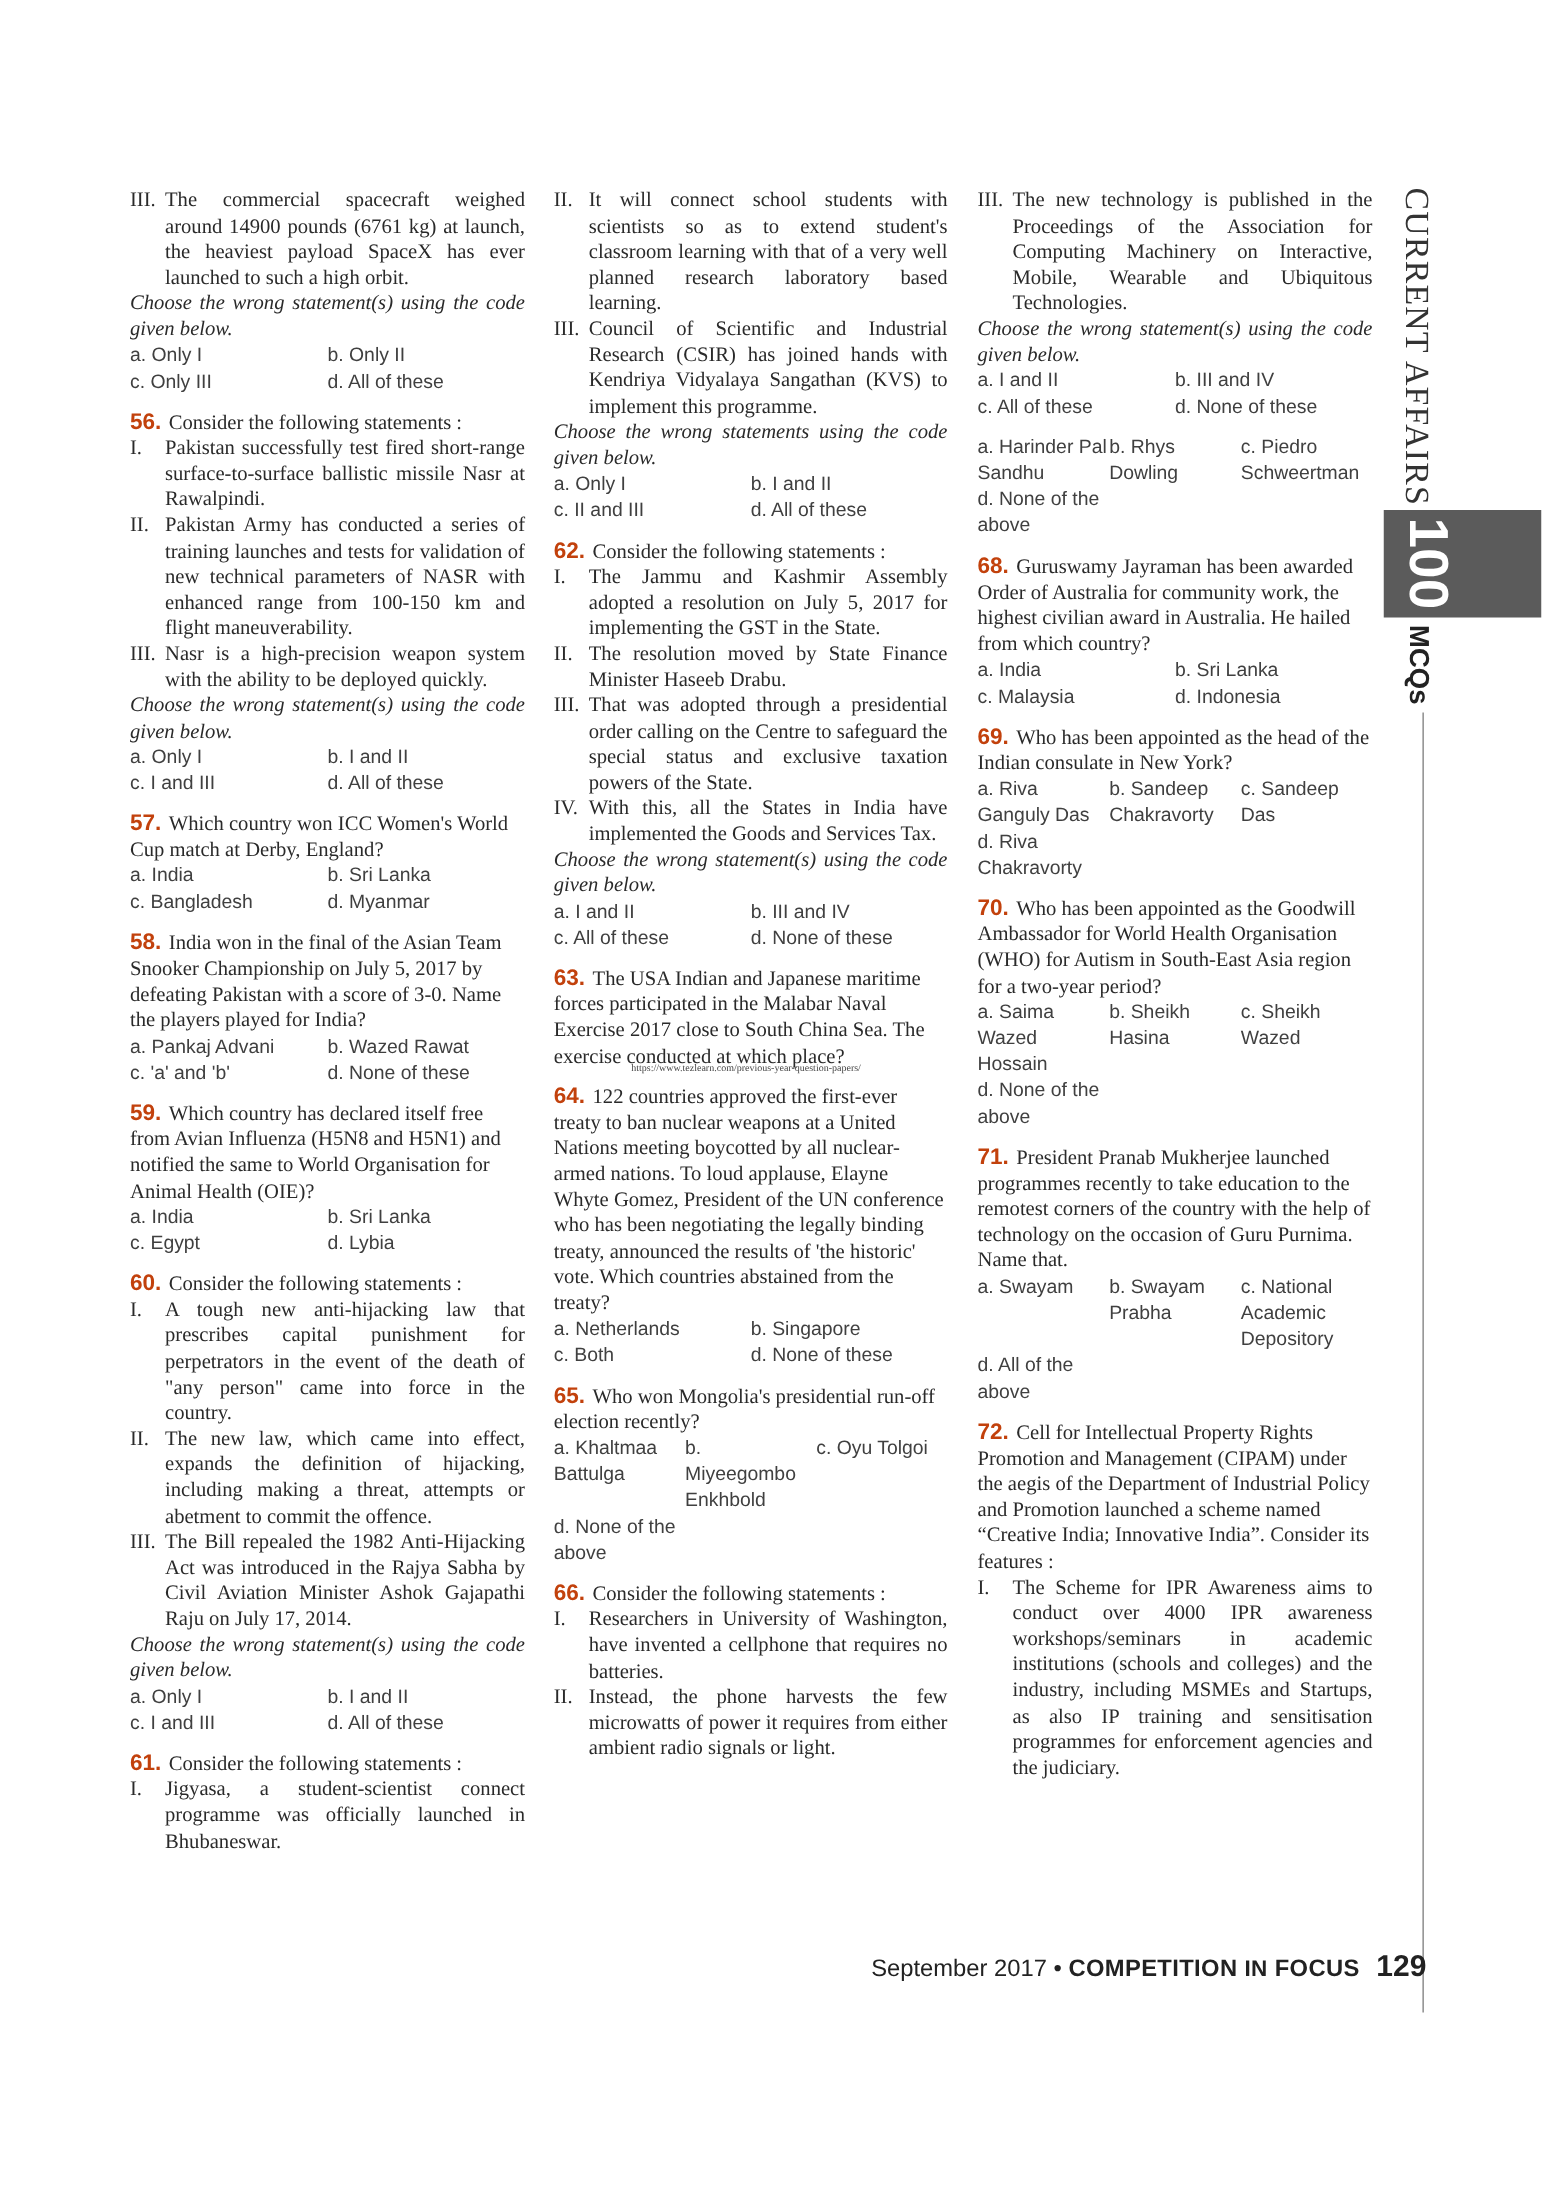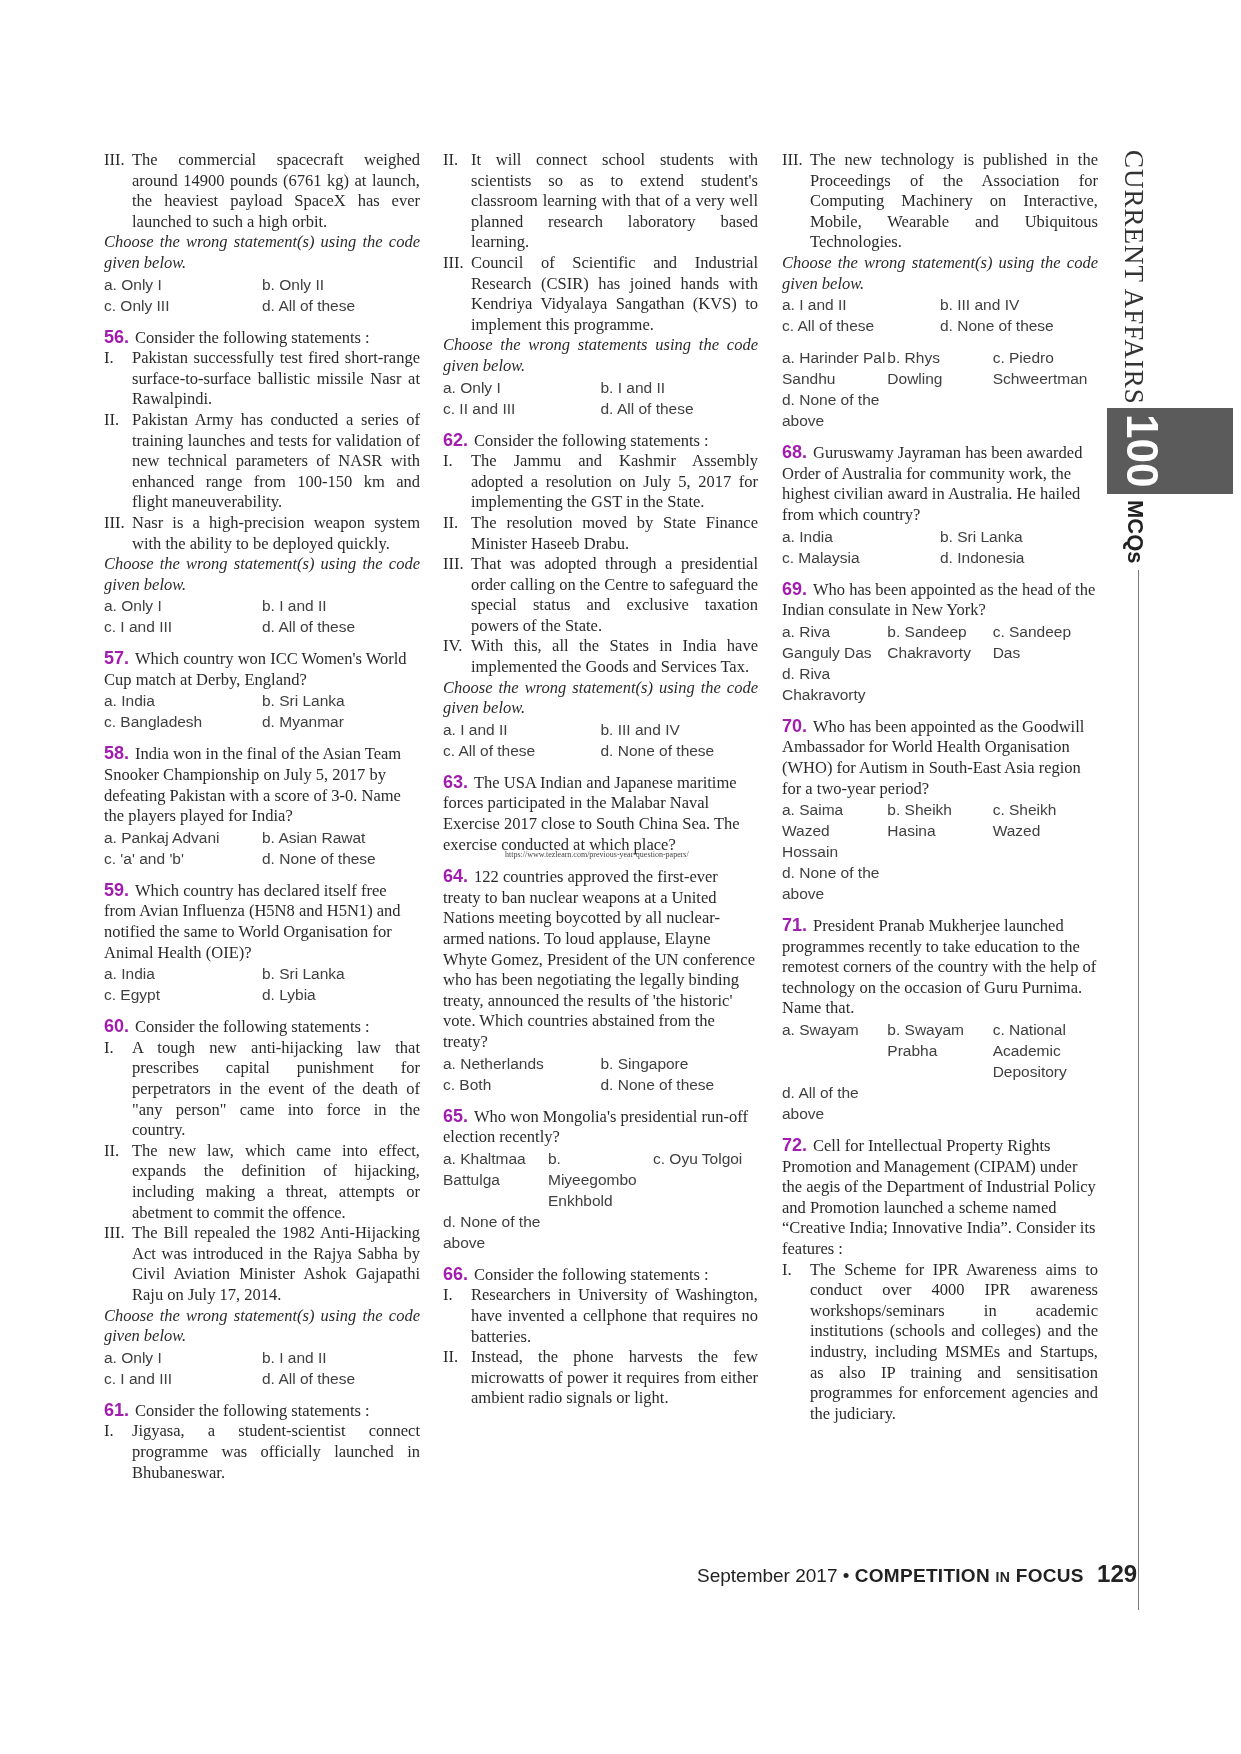--- a/index.html
+++ b/index.html
@@ -3,36 +3,36 @@
 <meta charset="utf-8">
 <style>
   html, body { margin:0; padding:0; background:#ffffff; }
   body { width:1241px; height:1754px; position:relative; overflow:hidden; color:#2a2a2a; }
   .col { position:absolute; top:150px; width:325px; font-family:"Liberation Serif", serif; font-size:16.5px; line-height:20.6px; }
   .col1 { left:104px; width:316px; }
   .col2 { left:443px; width:315px; }
   .col3 { left:782px; width:316px; }
   .q { margin:0 0 11px 0; }
   .qhead { text-align:left; }
-  .qnum { font-family:"Liberation Sans", sans-serif; font-weight:bold; font-size:18px; color:#a21caf; margin-right:6px; }
+  .qnum { font-family:"Liberation Sans", sans-serif; font-weight:bold; font-size:18px; color:#c2410c; margin-right:6px; }
   .stmt { display:flex; text-align:justify; }
   .stmt .rn { width:24px; text-align:left; padding-right:4px; flex:none; }
   .stmt .tx { flex:1; }
   .choose { font-style:italic; text-align:justify; }
   .opts { display:grid; grid-template-columns:1fr 1fr; font-family:"Liberation Sans", sans-serif; font-size:15.5px; line-height:21px; color:#404040; }
   .opts.single { grid-template-columns:1fr 1fr 1fr; }
   .wm { position:absolute; left:505px; top:850px; font-family:Liberation Serif, serif; font-size:8px; color:#444; }
   .side-text { position:absolute; left:1118px; top:150px; writing-mode:vertical-rl; font-family:"Liberation Serif", serif; font-size:27px; letter-spacing:1px; color:#333; }
   .badge { position:absolute; left:1107px; top:408px; width:126px; height:86px; background:#5b5b5b; }
   .badge-text { position:absolute; left:1118px; top:408px; width:48px; height:86px; writing-mode:vertical-rl; font-family:"Liberation Sans", sans-serif; font-weight:bold; font-size:44px; color:#fff; line-height:48px; text-align:center; }
   .mcq { position:absolute; left:1122px; top:500px; writing-mode:vertical-rl; font-family:"Liberation Sans", sans-serif; font-weight:bold; font-size:22px; color:#222; }
   .rule { position:absolute; left:1138px; top:570px; width:1px; height:1040px; background:#777; }
   .footer { position:absolute; left:697px; top:1560px; font-family:"Liberation Sans", sans-serif; font-size:19px; color:#222; }
   .footer .brand { font-weight:bold; letter-spacing:0.3px; }
-  .footer .in { font-size:14px; font-weight:bold; }
+  .footer .in { font-size:18px; font-weight:bold; }
   .footer .pg { font-weight:bold; font-size:24px; margin-left:8px; }
 </style>
 </head>
 <body>
 
 <div class="col col1">
   <div class="q">
     <div class="stmt">
         <span class="rn">III.</span>
         <span class="tx">The commercial spacecraft weighed around 14900 pounds (6761 kg) at launch, the heaviest payload SpaceX has ever launched to such a high orbit.</span>
@@ -76,21 +76,21 @@
       <span>b. Sri Lanka</span>
       <span>c. Bangladesh</span>
       <span>d. Myanmar</span>
     </div>
   </div>
 
   <div class="q">
     <div class="qhead"><span class="qnum">58.</span><span>India won in the final of the Asian Team Snooker Championship on July 5, 2017 by defeating Pakistan with a score of 3-0. Name the players played for India?</span></div>
     <div class="opts">
       <span>a. Pankaj Advani</span>
-      <span>b. Asian Rawat</span>
+      <span>b. Wazed Rawat</span>
       <span>c. 'a' and 'b'</span>
       <span>d. None of these</span>
     </div>
   </div>
 
   <div class="q">
     <div class="qhead"><span class="qnum">59.</span><span>Which country has declared itself free from Avian Influenza (H5N8 and H5N1) and notified the same to World Organisation for Animal Health (OIE)?</span></div>
     <div class="opts">
       <span>a. India</span>
       <span>b. Sri Lanka</span>

